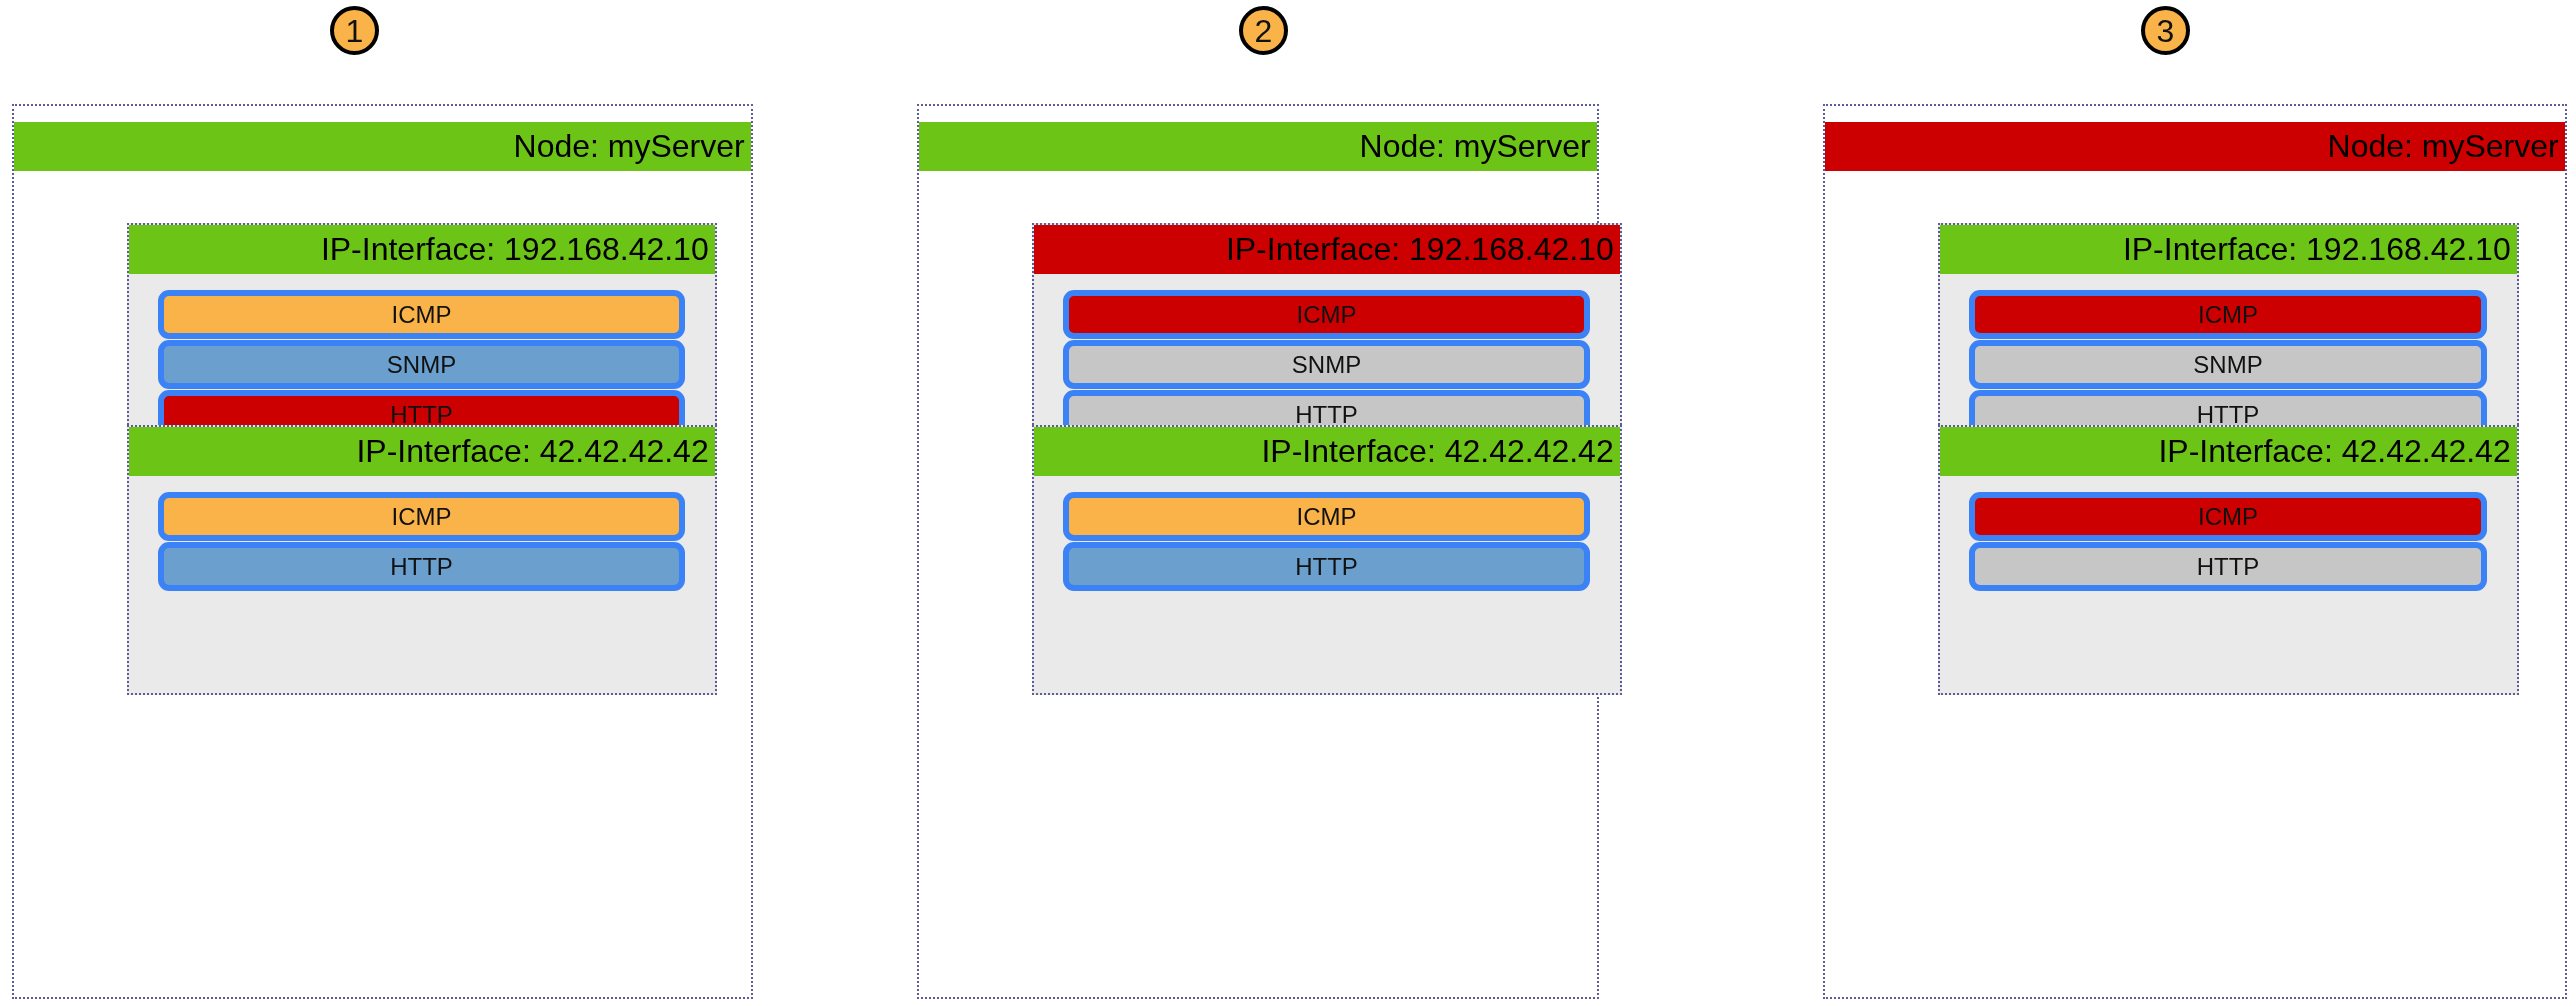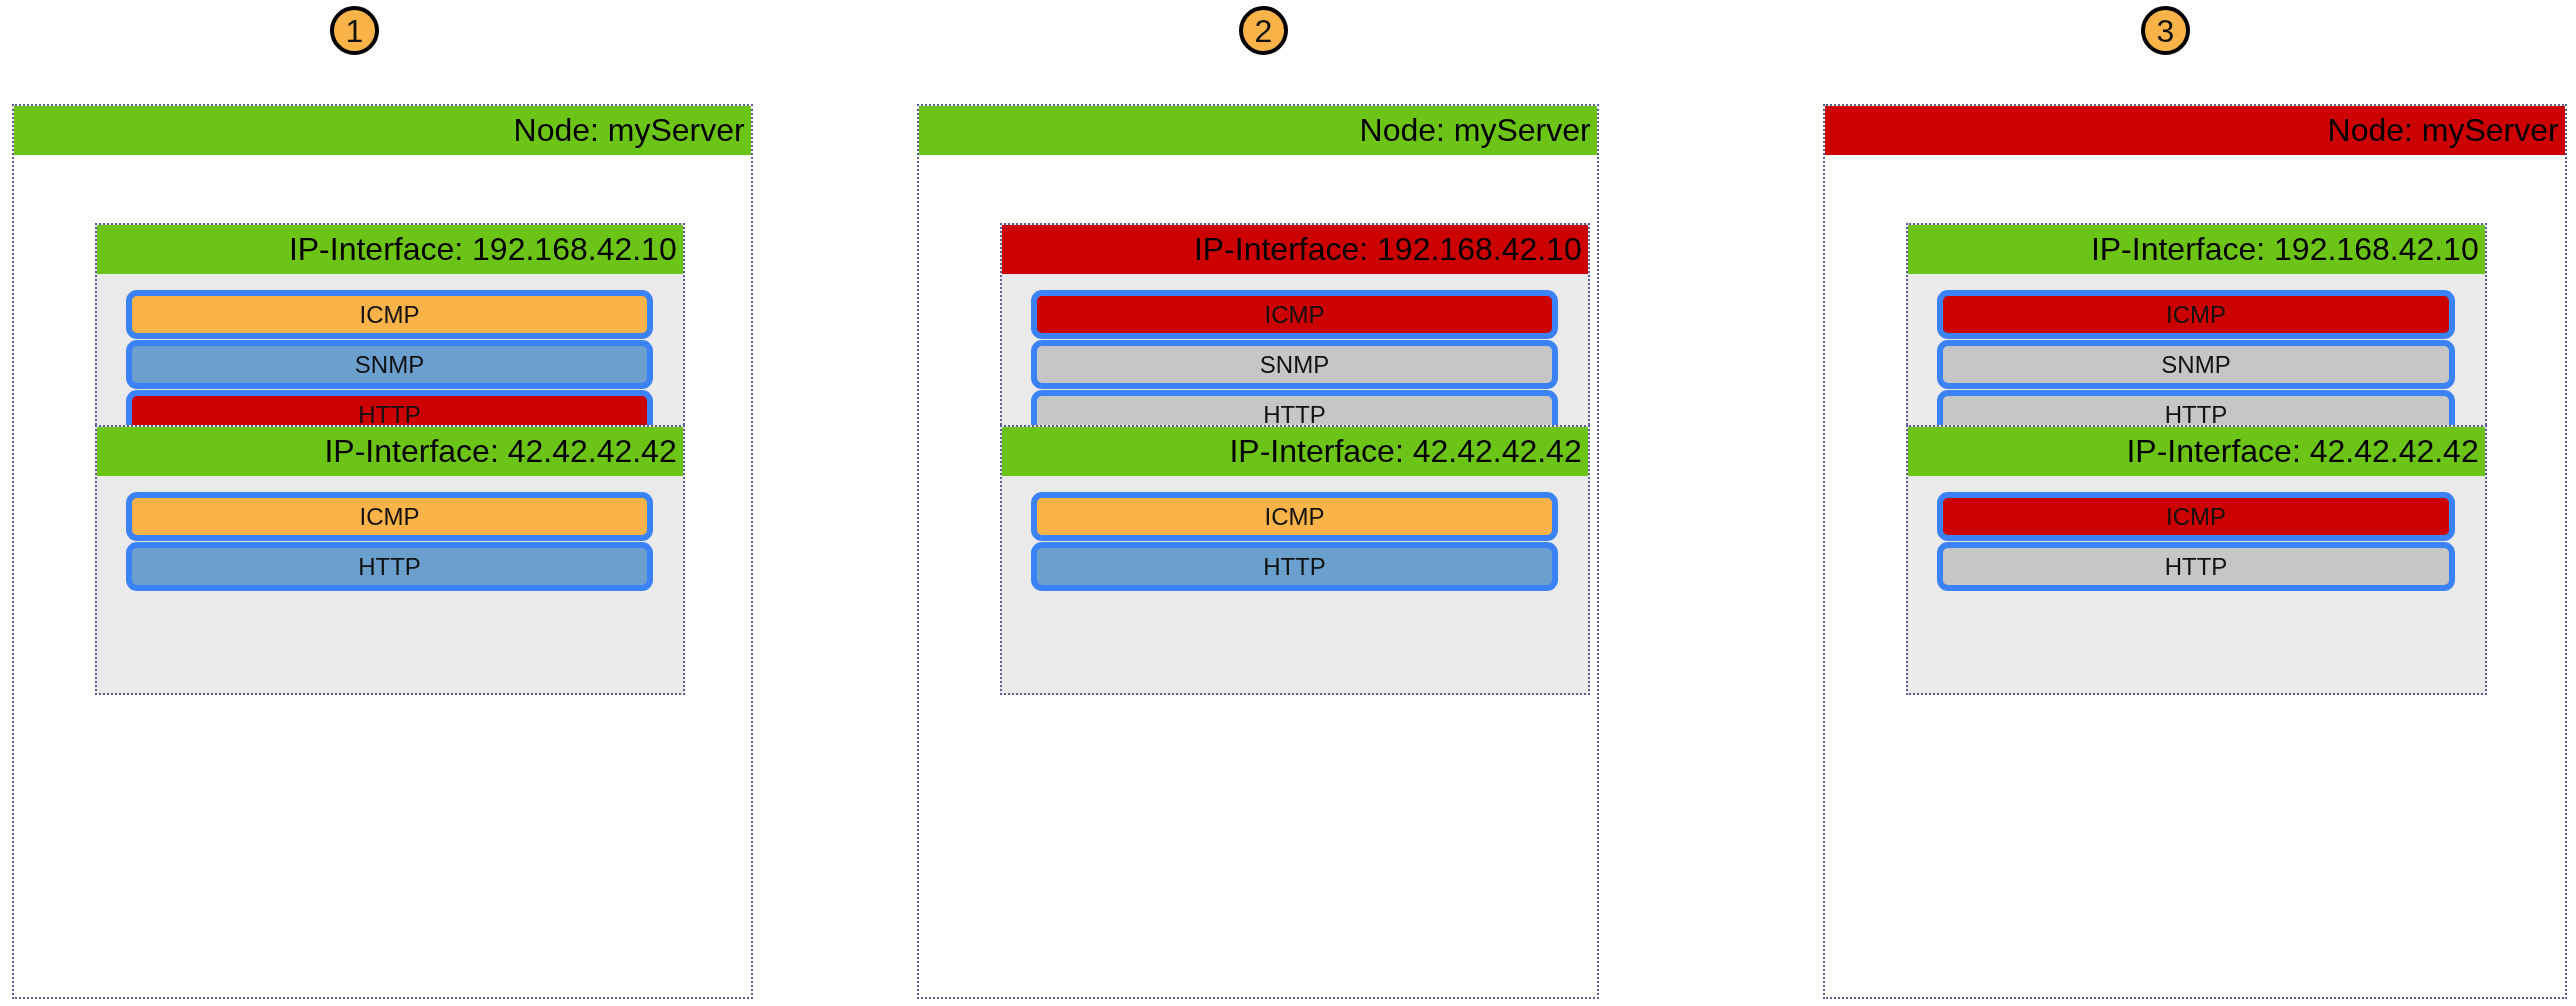--- a/index.html
+++ b/index.html
@@ -29,35 +29,36 @@
   }
 
   
   .node-panel{
     position:absolute;
     border:2.4px dotted #5C5C99;
     box-sizing:border-box;
     background:transparent;
   }
   .node-header{
-    position:absolute;left:0;top:0;
+    position:absolute;left:0;top:16px;
     height:49px;width:100%;
     box-sizing:border-box;
     display:flex;align-items:center;justify-content:flex-end;
     padding-right:6.3px;
     font-size:32px;color:#000000;
     white-space:nowrap;
   }
 
   
   .if-panel{
     position:absolute;
     border:2.4px dotted #5C5C99;
     box-sizing:border-box;
     background:#EAEAEA;
+    margin-left:32px;
   }
   .if-header{
     position:absolute;left:0;top:0;
     height:49px;width:100%;
     box-sizing:border-box;
     display:flex;align-items:center;justify-content:flex-end;
     padding-right:6.3px;
     font-size:32px;color:#000000;
     white-space:nowrap;
   }

